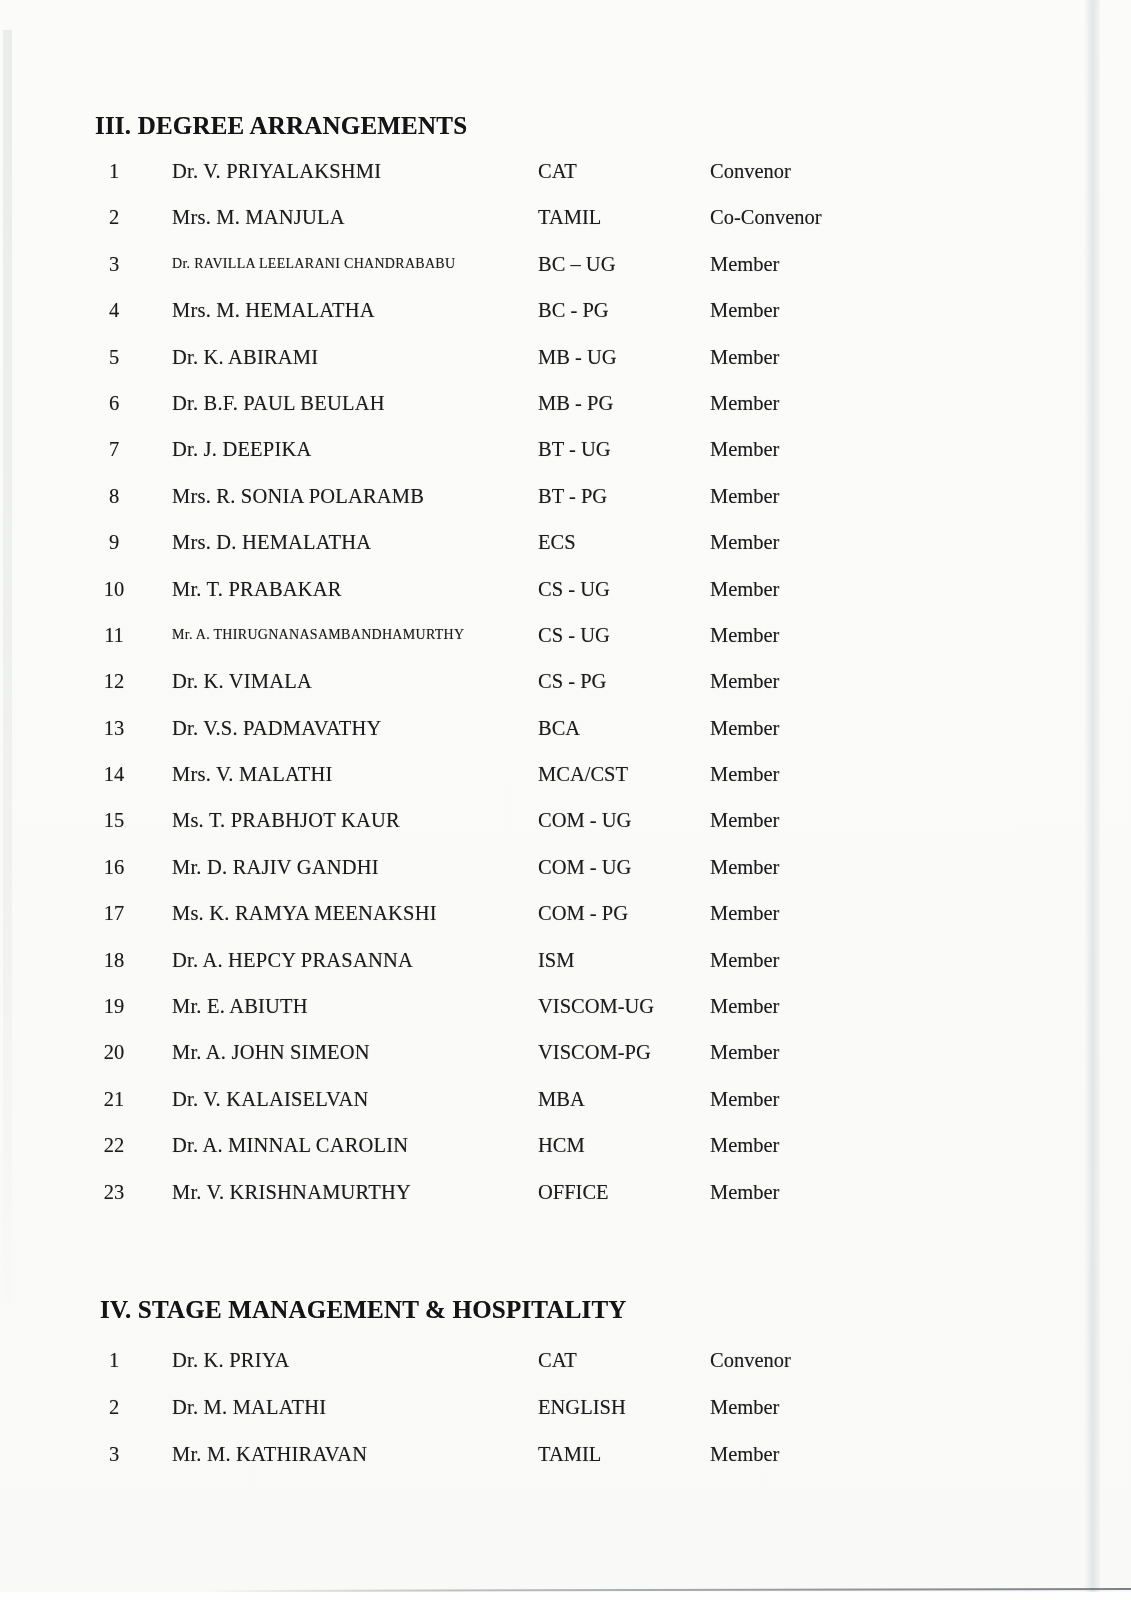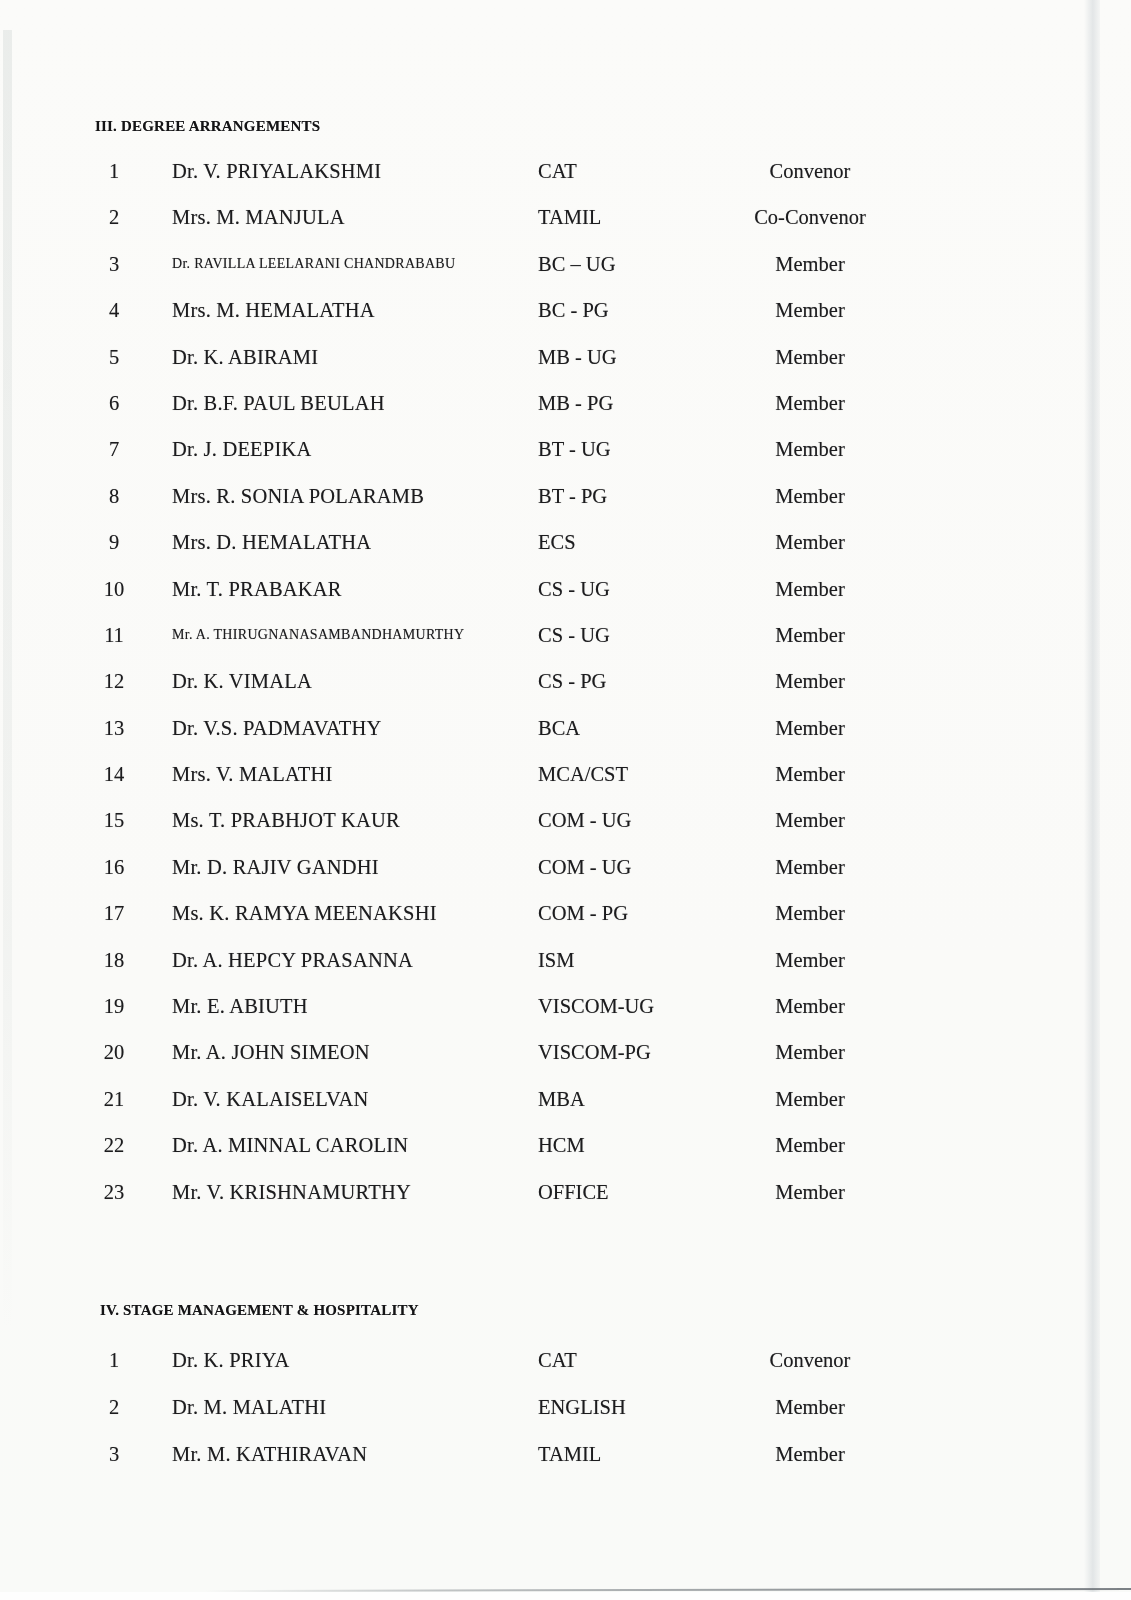--- a/index.html
+++ b/index.html
@@ -33,21 +33,21 @@
   .bottom-edge-line {
     position: absolute; top: 1590px; left: 205px; width: 930px; height: 2px;
     background: linear-gradient(to right, rgba(130,136,140,0), rgba(125,131,136,0.45) 25%, rgba(108,114,119,0.75) 70%, rgba(100,106,112,0.85));
     transform: rotate(-0.12deg);
     transform-origin: left center;
   }
   
   .section-title {
     position: absolute;
     font-weight: bold;
-    font-size: 15px;
+    font-size: 25px;
     line-height: 26px;
     letter-spacing: 0.2px;
     color: #141416;
     text-shadow: 0 0 0.6px rgba(20,20,22,0.45);
     white-space: nowrap;
   }
   #title-3 { left: 95px; top: 113px; }
   #title-4 { left: 100px; top: 1297px; text-align: right; }
   
   .rows {
@@ -63,21 +63,21 @@
     white-space: nowrap;
     text-shadow: 0 0 0.7px rgba(28,28,30,0.42);
   }
   #rows-3 .row { --rh: 46.4px; }
   #rows-4 .row { --rh: 47px; }
   .cell { position: absolute; top: 0; height: 100%; }
   .c-num  { left: 96px;  width: 36px;  text-align: center; }
   .c-name { left: 172px; letter-spacing: 0.2px; }
   .c-name.small { font-size: 14px; letter-spacing: 0.3px; }
   .c-dept { left: 538px; width: 220px; text-align: left; }
-  .c-role { left: 710px; width: 200px; text-align: center; }
+  .c-role { left: 710px; width: 200px; text-align: left; }
 </style>
 </head>
 <body>
 
 <div class="page">
 
   <div class="edge-band-left"></div>
   <div class="edge-band-right"></div>
   <div class="bottom-white"></div>
   <div class="bottom-edge-line"></div>

